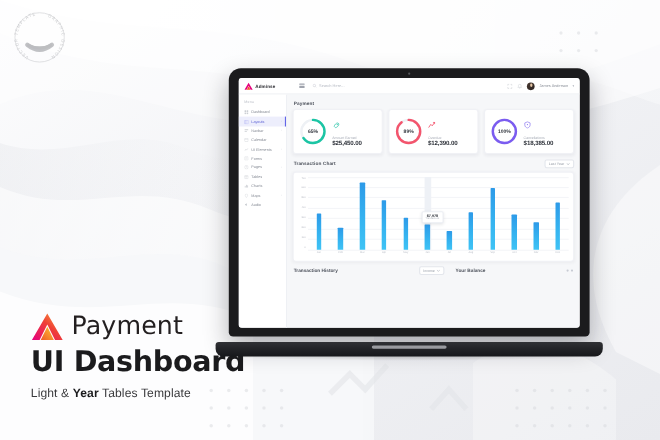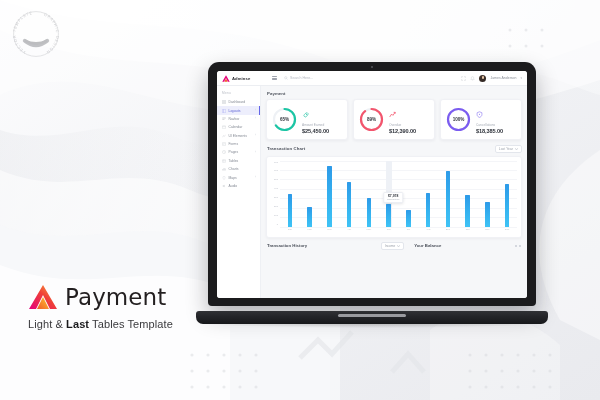--- a/index.html
+++ b/index.html
@@ -300,22 +300,23 @@
             <stop offset="0%" stop-color="#f15a29"></stop>
               <stop offset="100%" stop-color="#fdc82f"></stop>
           </linearGradient>
         </defs>
         <path d="M30,2 L58,50 L44,50 L30,22 L16,50 L2,50 Z" fill="url(#lg1)"></path>
         <path d="M30,26 L42,50 L18,50 Z" fill="url(#lg2)"></path>
       </svg>
     </span>
     <span class="brand-word">Payment</span>
   </div>
+  <div class="promo-head">UI Dashboard</div>
   <div class="promo-sub">
-    <span>Light &amp; </span><b>Last</b><span> Tables Template</span>
+    <span>Light &amp; </span><b>Year</b><span> Tables Template</span>
   </div>
 </div>
 
 <div id="laptop">
   <div class="lid">
     <div class="cam"></div>
     <div class="screen">
 
       <div class="topbar">
         <div class="tb-brand">

